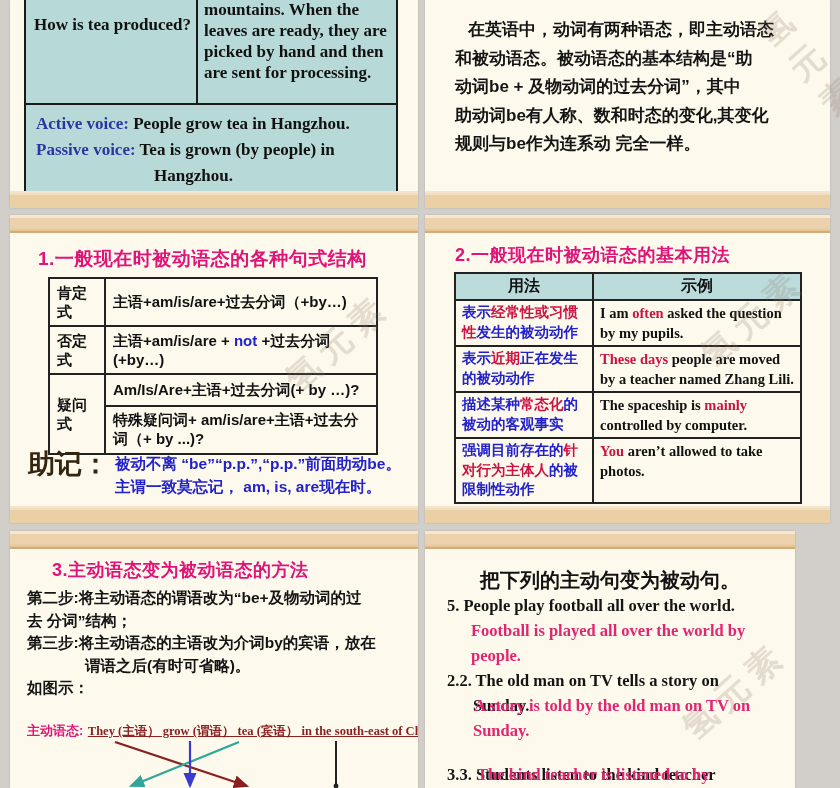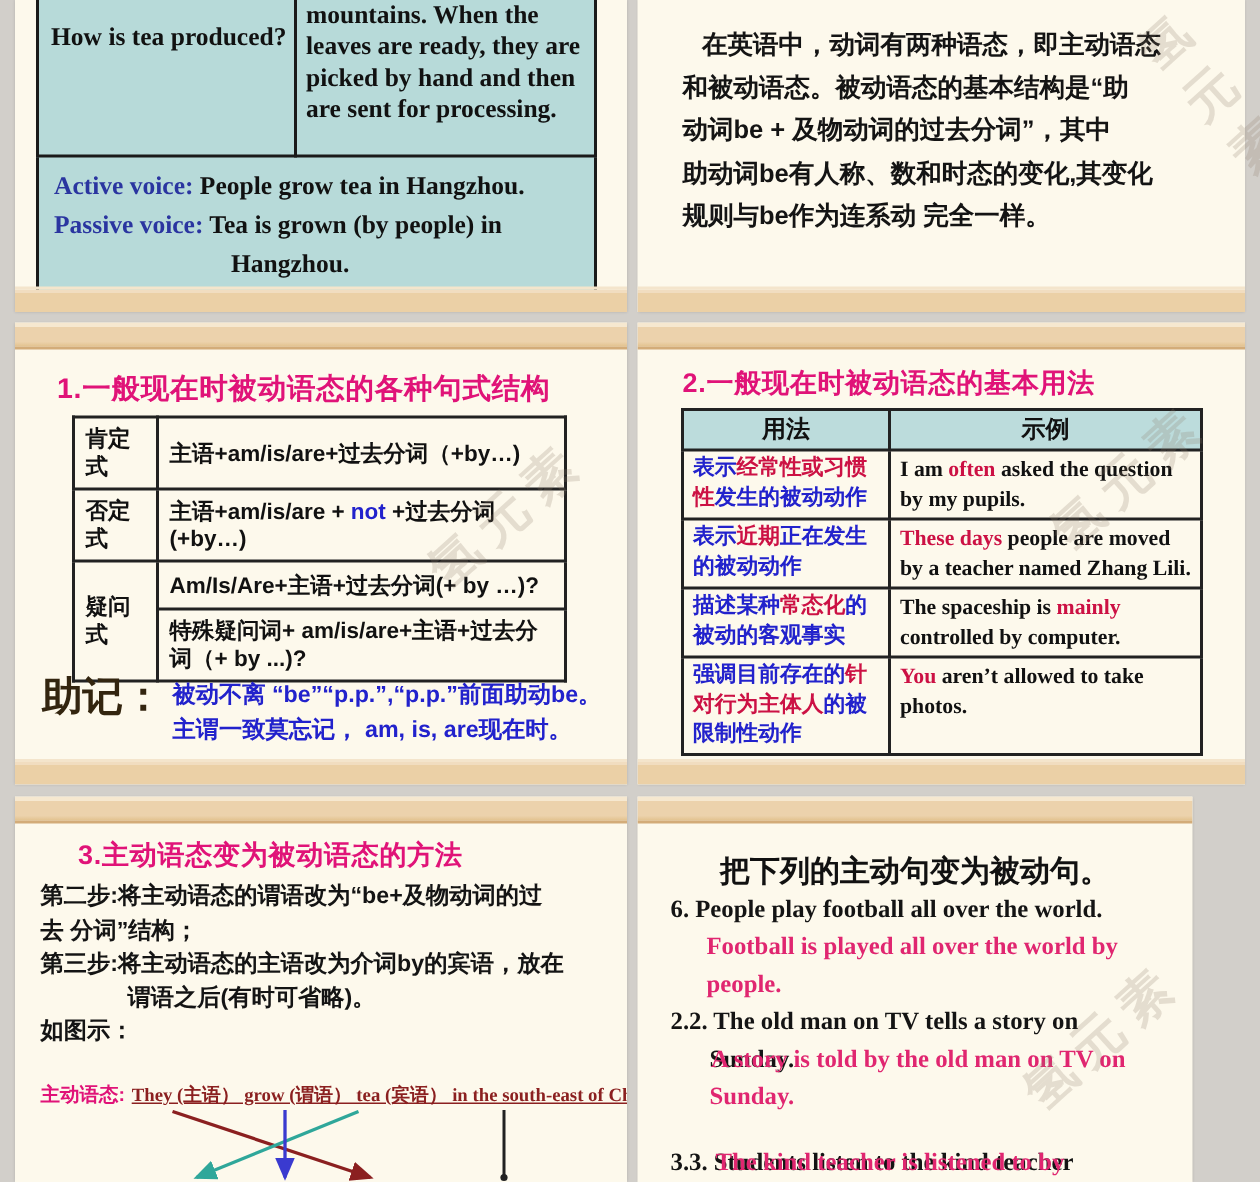--- a/index.html
+++ b/index.html
@@ -220,21 +220,21 @@
         <circle cx="309" cy="45" r="2.4" fill="#222"></circle>
       </svg>
 
     </div>
   </div>
 
   <div class="panel" id="panel6">
     <div class="band-top"></div>
     <div class="ex-title">把下列的主动句变为被动句。</div>
     <div class="exercises">
-      <div class="ex-black">6. People play football all over the world.</div>
+      <div class="ex-black">5. People play football all over the world.</div>
       <div class="ex-pink ans1">Football is played all over the world by</div>
       <div class="ex-pink ans1">people.</div>
       <div class="ex-black">2.2. The old man on TV tells a story on</div>
       <div class="ex-black line2">Sunday.</div>
       <div class="ex-pink overlap2">A story is told by the old man on TV on</div>
       <div class="ex-pink line2">Sunday.</div>
       <div class="ex-black gap3">3.3. Students listen to the kind teacher</div>
       <div class="ex-pink overlap3">The kind teacher is listened to by</div>
       <div class="ex-black">carefully.</div>
       <div class="ex-pink overlap3">carefully.</div>

